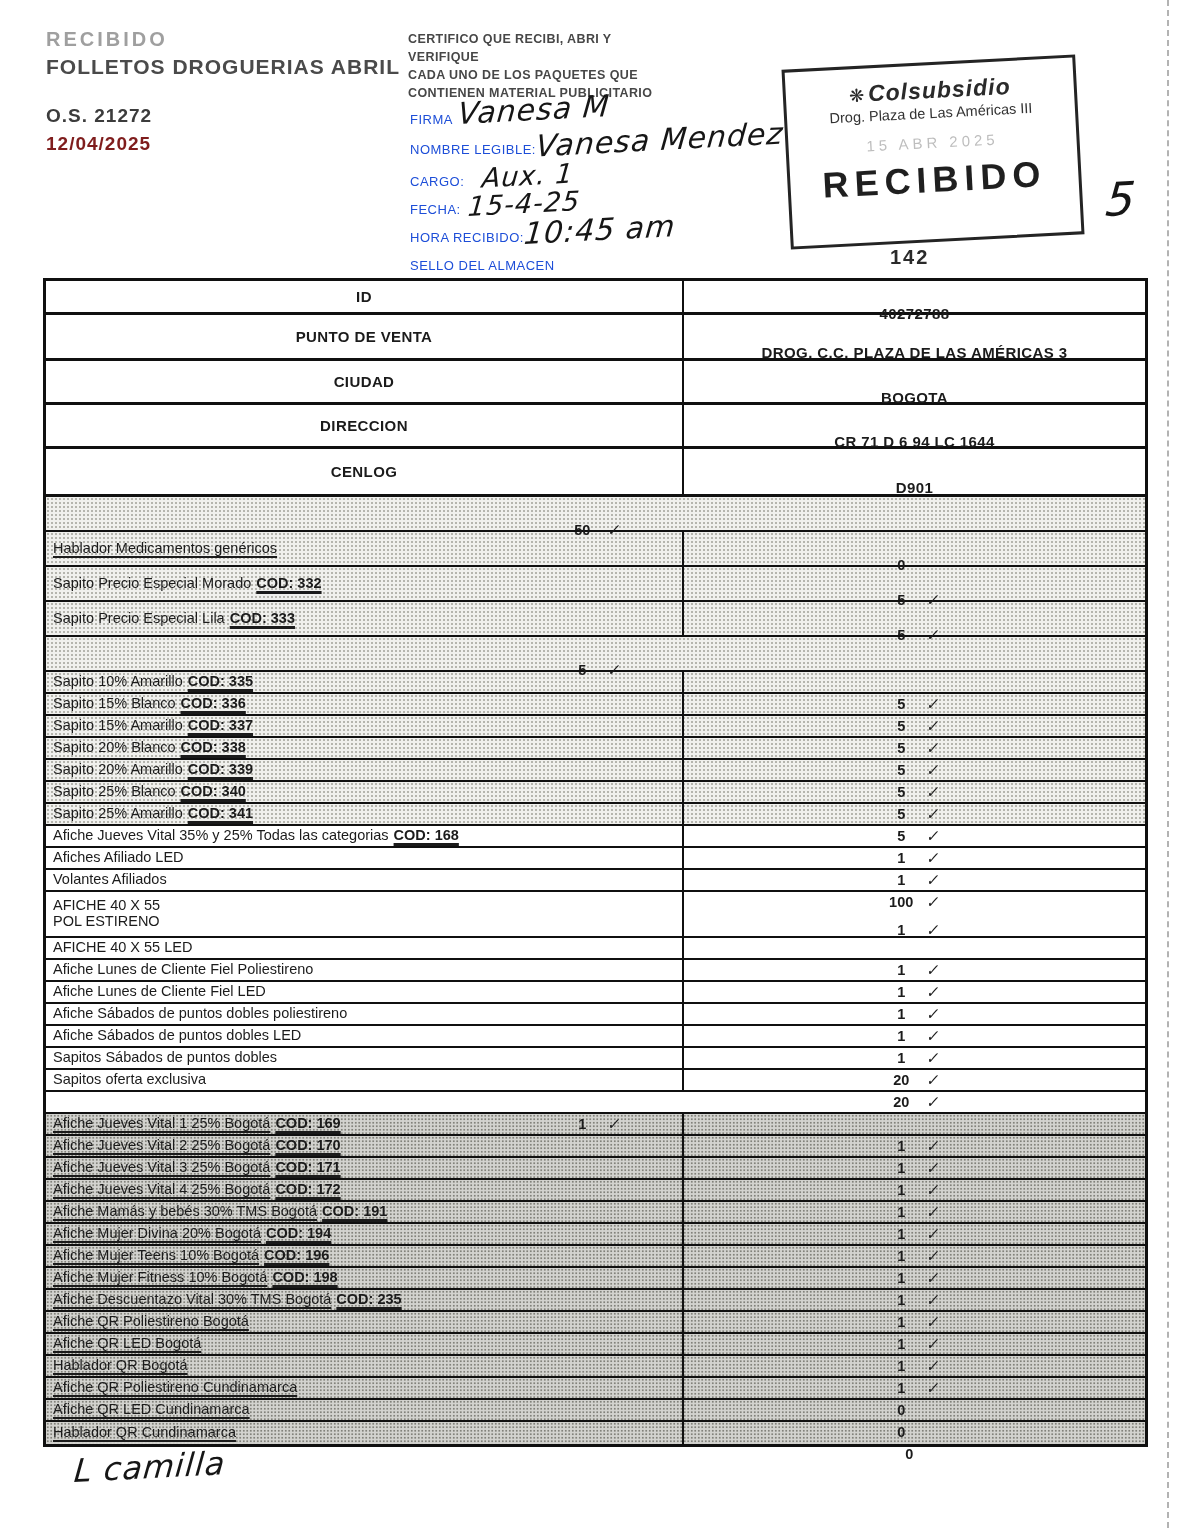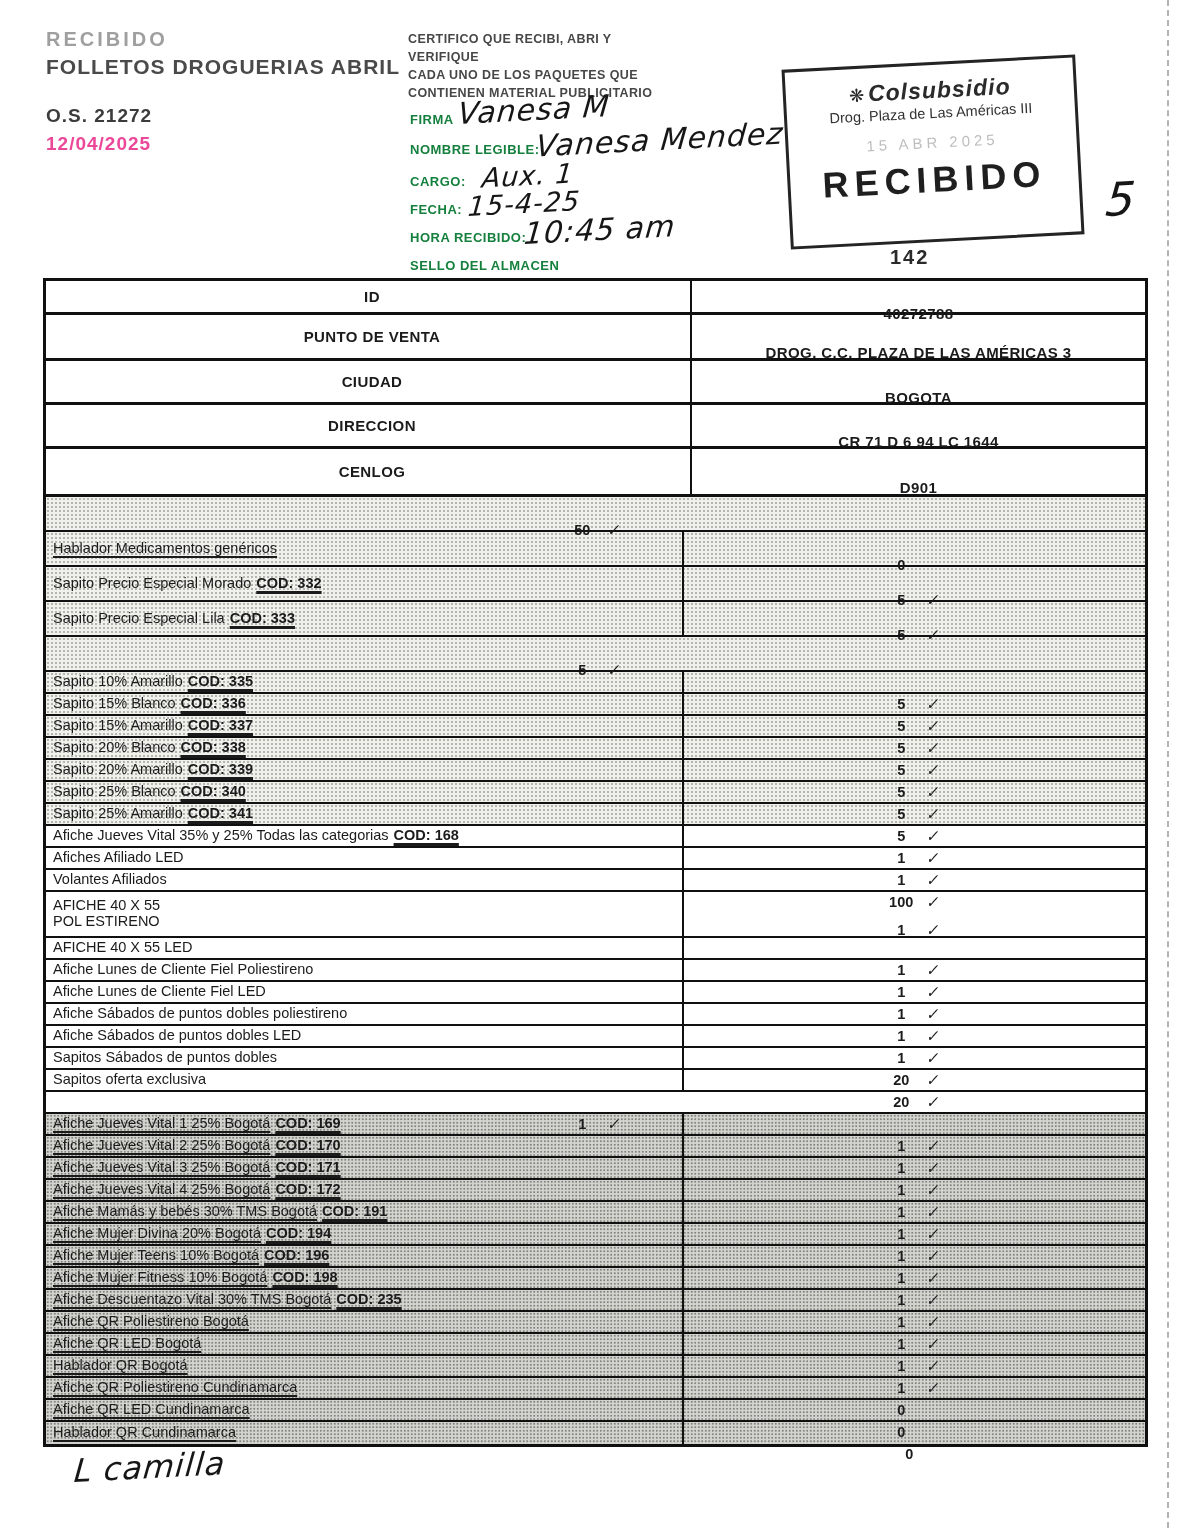--- a/index.html
+++ b/index.html
@@ -10,26 +10,26 @@
     font-family:"Liberation Sans","DejaVu Sans",sans-serif;
     color:#1b1b1b;
     overflow:hidden;
     margin:0 auto;
   }
   
   .hdr-left{position:absolute;left:46px;top:28px;}
   .ghost-line{font-size:20px;font-weight:bold;color:#8f8f8f;letter-spacing:3px;opacity:.85;}
   .doc-title{font-size:21px;font-weight:bold;color:#4a4a4a;letter-spacing:1px;margin-top:4px;}
   .os-number{font-size:19px;font-weight:bold;color:#3c3c3c;margin-top:26px;letter-spacing:1px;}
-  .os-date{font-size:19px;font-weight:bold;color:#ec4899;margin-top:6px;letter-spacing:1px;}
+  .os-date{font-size:19px;font-weight:bold;color:#7f1d1d;margin-top:6px;letter-spacing:1px;}
   
   .cert{position:absolute;left:408px;top:30px;width:340px;font-size:12.5px;font-weight:bold;
         color:#474747;line-height:1.45;letter-spacing:.4px;}
   
-  .field-label{position:absolute;font-size:13px;font-weight:bold;color:#15803d;letter-spacing:.5px;}
+  .field-label{position:absolute;font-size:13px;font-weight:normal;color:#1d4ed8;letter-spacing:.5px;}
   .hand{font-style:italic;color:#161616;transform:rotate(-3deg) skewX(-8deg);display:inline-block;
         font-family:"DejaVu Sans",sans-serif;letter-spacing:1px;}
   .hw{position:absolute;}
   
   .stamp{position:absolute;left:786px;top:62px;width:294px;height:180px;
          border:3px solid #242424;transform:rotate(-3deg);
          display:flex;flex-direction:column;align-items:center;padding-top:12px;box-sizing:border-box;
          background:rgba(255,255,255,0.0);}
   .stamp-brand{font-size:23px;font-weight:bold;font-style:italic;color:#2a2a2a;letter-spacing:1px;}
   .stamp-brand .logo{font-style:normal;font-size:18px;margin-right:3px;}
@@ -39,21 +39,21 @@
   .stamp-number{position:absolute;left:890px;top:246px;font-size:20px;font-weight:bold;color:#2a2a2a;letter-spacing:2px;}
   .hand-count{position:absolute;left:1106px;top:172px;font-size:46px;}
   
   .tbl{position:absolute;left:43px;top:278px;width:1105px;border:3px solid #101010;box-sizing:border-box;}
   .row{display:flex;border-bottom:2px solid #101010;box-sizing:border-box;background:#fff;}
   .row:last-child{border-bottom:none;gap:16px;}
   .lc{width:638px;border-right:2px solid #101010;box-sizing:border-box;
       display:flex;align-items:center;padding:1px 7px;}
   .rc{flex:1;display:flex;align-items:center;justify-content:center;gap:14px;margin-top:32px;}
   .hrow .lc,.hrow .rc{justify-content:center;font-weight:bold;font-size:15px;letter-spacing:.4px;}
-  .hrow{border-bottom:3px solid #101010;padding-left:8px;}
+  .hrow{border-bottom:3px solid #101010;}
   .h-id{height:34px}.h-pv{height:46px}.h-ci{height:44px}.h-di{height:44px}.h-ce{height:48px}
   .item{height:22px;font-size:14.5px;}
   .item.tall{height:35px;}
   .item.double{height:46px;}
   .item .lc{line-height:1.1;}
   .qty{font-size:14.5px;font-weight:bold;min-width:24px;text-align:center;}
   .check{font-weight:bold;font-size:15px;color:#1d1d1d;transform:skewX(-16deg) rotate(-6deg);}
   .u{text-decoration:underline;text-underline-offset:3px;text-decoration-thickness:1.5px;}
   .cod{font-weight:bold;text-decoration:underline;text-decoration-thickness:2.5px;
        text-underline-offset:3px;margin-left:5px;white-space:nowrap;}

